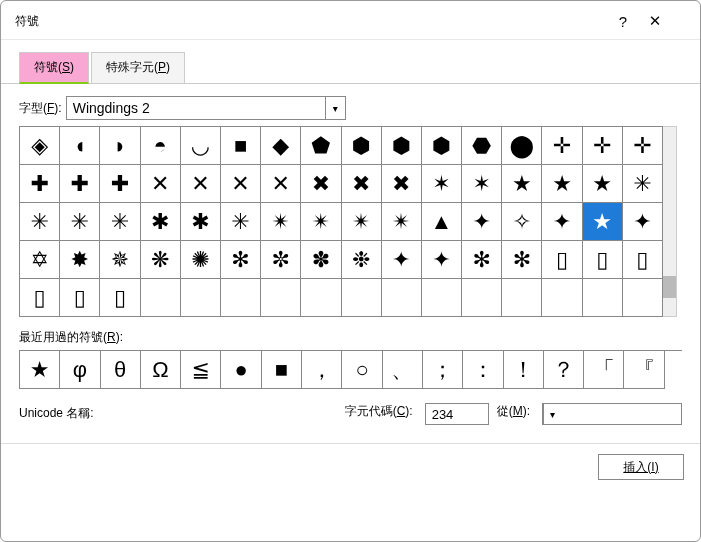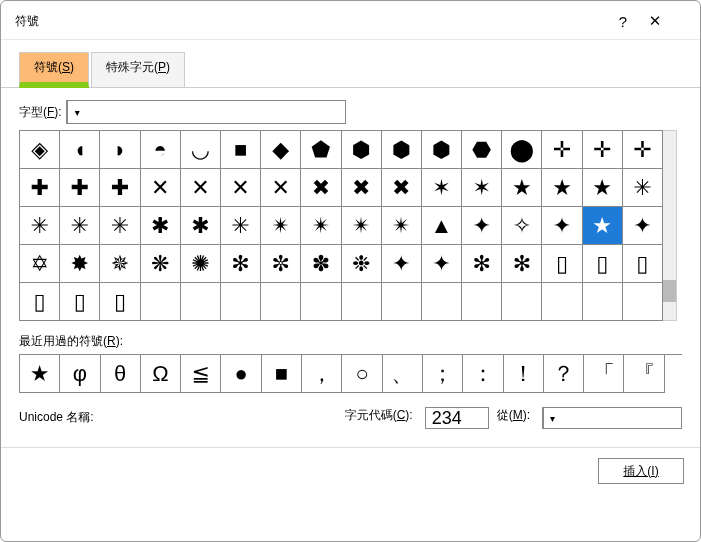--- a/index.html
+++ b/index.html
@@ -39,22 +39,22 @@
   .tab {
     padding: 6px 14px 6px 14px;
     border: 1px solid #ccc;
     border-bottom: none;
     background: #f4f4f4;
     margin-right: 2px;
     position: relative;
     cursor: pointer;
   }
   .tab.active {
-    background: #fdba74;
-    border-bottom: 6px solid #84cc16;
+    background: #f9a8d4;
+    border-bottom: 2px solid #84cc16;
     margin-bottom: -1px;
     text-align: center;
   }
   .content { padding: 12px 18px 10px 18px; }
   .row { display: flex; align-items: center; margin-bottom: 6px; }
   .lbl { margin-right: 4px; white-space: nowrap; }
   .font-select {
     display: flex;
     align-items: center;
     border: 1px solid #888;
@@ -124,21 +124,21 @@
     display: flex;
     margin-top: 14px;
     gap: 8px;
   }
   .info-left { flex: 1; line-height: 1.8; }
   .codebox {
     border: 1px solid #888;
     width: 64px;
     height: 22px;
     padding: 2px 6px;
-    font-size: 18px;
+    font-size: 13px;
   }
   .from-select {
     display: flex;
     align-items: center;
     border: 1px solid #888;
     width: 140px;
     height: 22px;
   }
   .from-select .val { flex: 1; padding: 0 6px; }
   .from-select .dd {
@@ -188,20 +188,21 @@
   <div class="tab">
     <span>特殊字元(<span class="u">P</span>)</span>
   </div>
 </div>
 
 <div class="content">
 
   <div class="row">
     <div class="lbl">字型(<span class="u">F</span>):</div>
     <div class="font-select">
+      <div class="value">Wingdings 2</div>
       <div class="dd">▾</div>
     </div>
   </div>
 
   <div class="grid-wrap">
     <div class="grid" id="symbol-grid">
         <div class="cell">◈</div>
         <div class="cell">◖</div>
         <div class="cell">◗</div>
         <div class="cell">◓</div>

